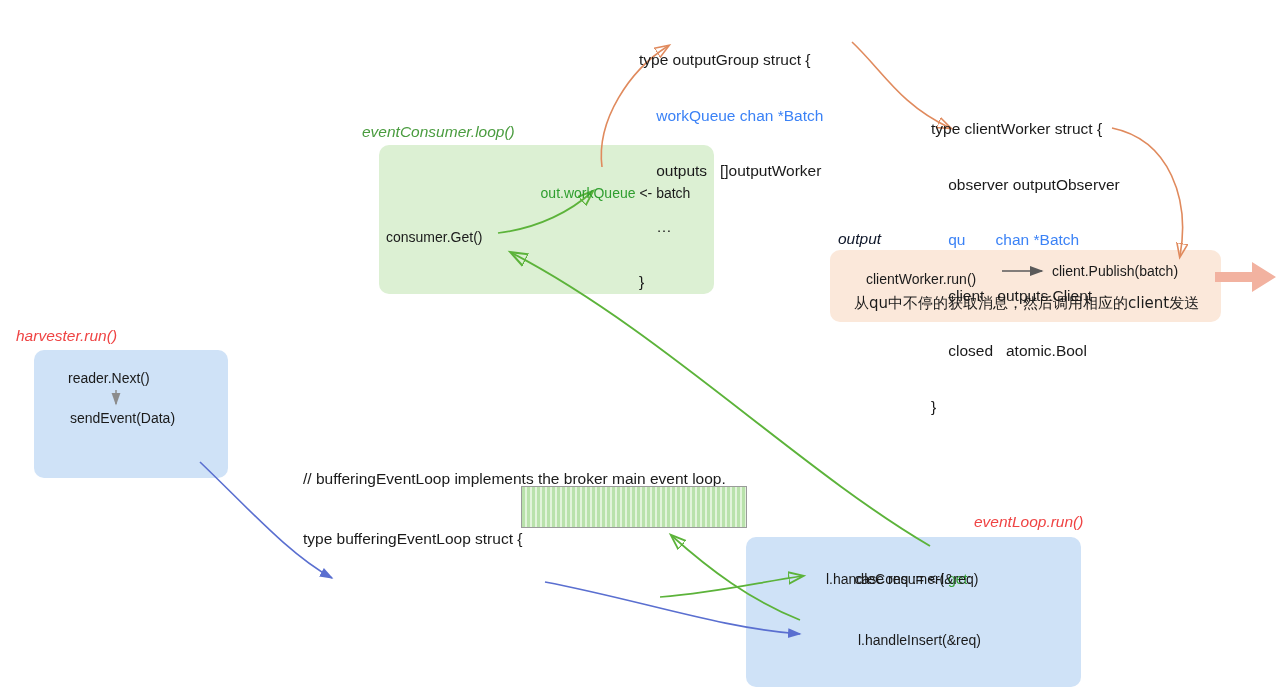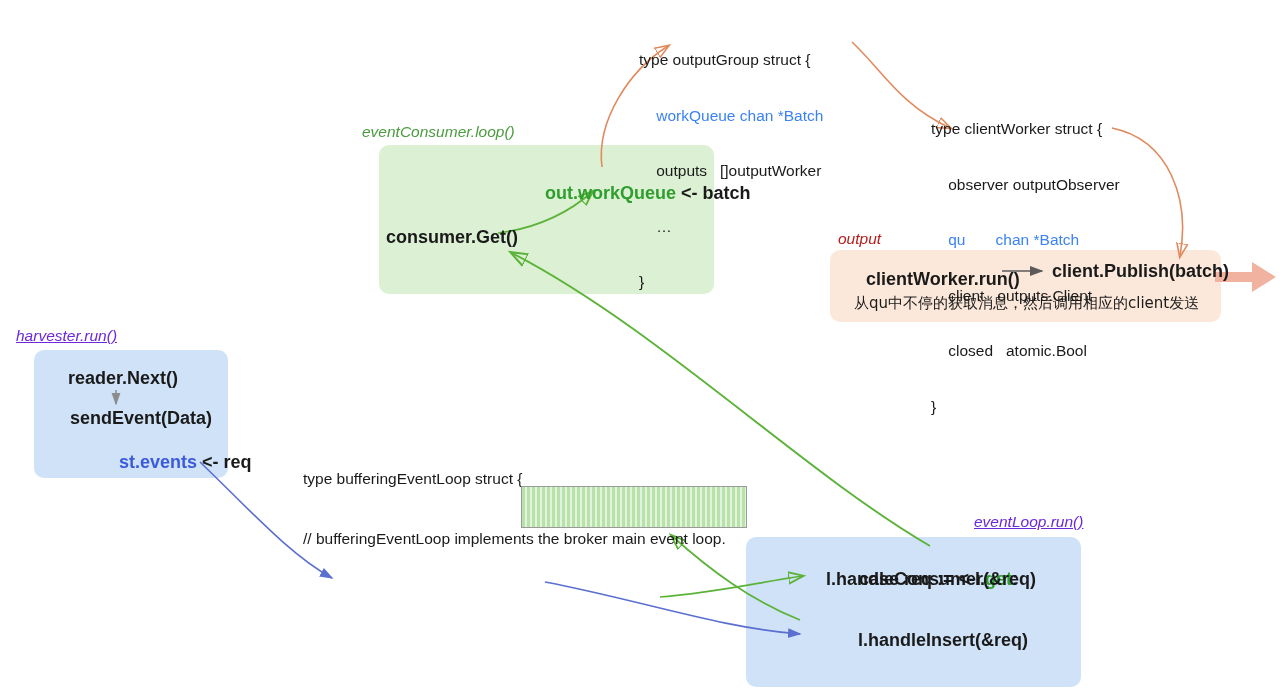--- a/index.html
+++ b/index.html
@@ -45,31 +45,30 @@
   .panel-orange { background: #fbe8da; }
 
   
   .caption {
     position: absolute;
     font-size: 15.5px;
     font-style: italic;
     white-space: nowrap;
   }
   .cap-green  { color: #4a9c3f; }
-  .cap-blue   { color: #6d28d9; text-decoration: underline; }
-  .cap-orange { color: #b91c1c; }
+  .cap-blue   { color: #ef4444; }
+  .cap-orange { color: #0f172a; }
 
   
   .ptext {
     position: absolute;
-    font-size: 18px;
+    font-size: 14px;
     color: #1a1a1a;
     white-space: pre;
     line-height: 19px;
-    font-weight: bold;
   }
   .ptext .green { color: #2f9e2f; }
   .ptext .blue  { color: #3b5bdb; }
   .cn {
     font-family: "DejaVu Sans", sans-serif;
     font-size: 15px;
     color: #1a1a1a;
     white-space: pre;
   }
   
@@ -166,35 +165,32 @@
   </div>
 
   <div class="ptext" style="left:386px; top:228px;">consumer.Get()</div>
 
   <div class="caption cap-blue" style="left:16px; top:327px;">harvester.run()</div>
 
   <div class="ptext" style="left:68px; top:369px;">reader.Next()</div>
 
   <div class="ptext" style="left:60px; top:409px;margin-left:10px;">sendEvent(Data)</div>
 
-  <div class="ptext" style="left:99px; top:434px;">
-    <span class="blue">st.events</span><span> &lt;- req</span>
-  </div>
 
   <div class="caption cap-orange" style="left:838px; top:230px;">output</div>
 
   <div class="ptext" style="left:866px; top:270px;">clientWorker.run()</div>
 
   <div class="ptext" style="left:1052px; top:262px;">client.Publish(batch)</div>
 
   <div class="cn" style="position:absolute; left:854px; top:294px;">从qu中不停的获取消息，然后调用相应的client发送</div>
 
   <div class="code abs" style="left:303px; top:428px; line-height:20.3px;">
+    <div>// bufferingEventLoop implements the broker main event loop.</div>
     <div>type bufferingEventLoop struct {</div>
-    <div>// bufferingEventLoop implements the broker main event loop.</div>
     <div style="height:14px;"></div>
     
     
     
     
     
     
     
     
     

